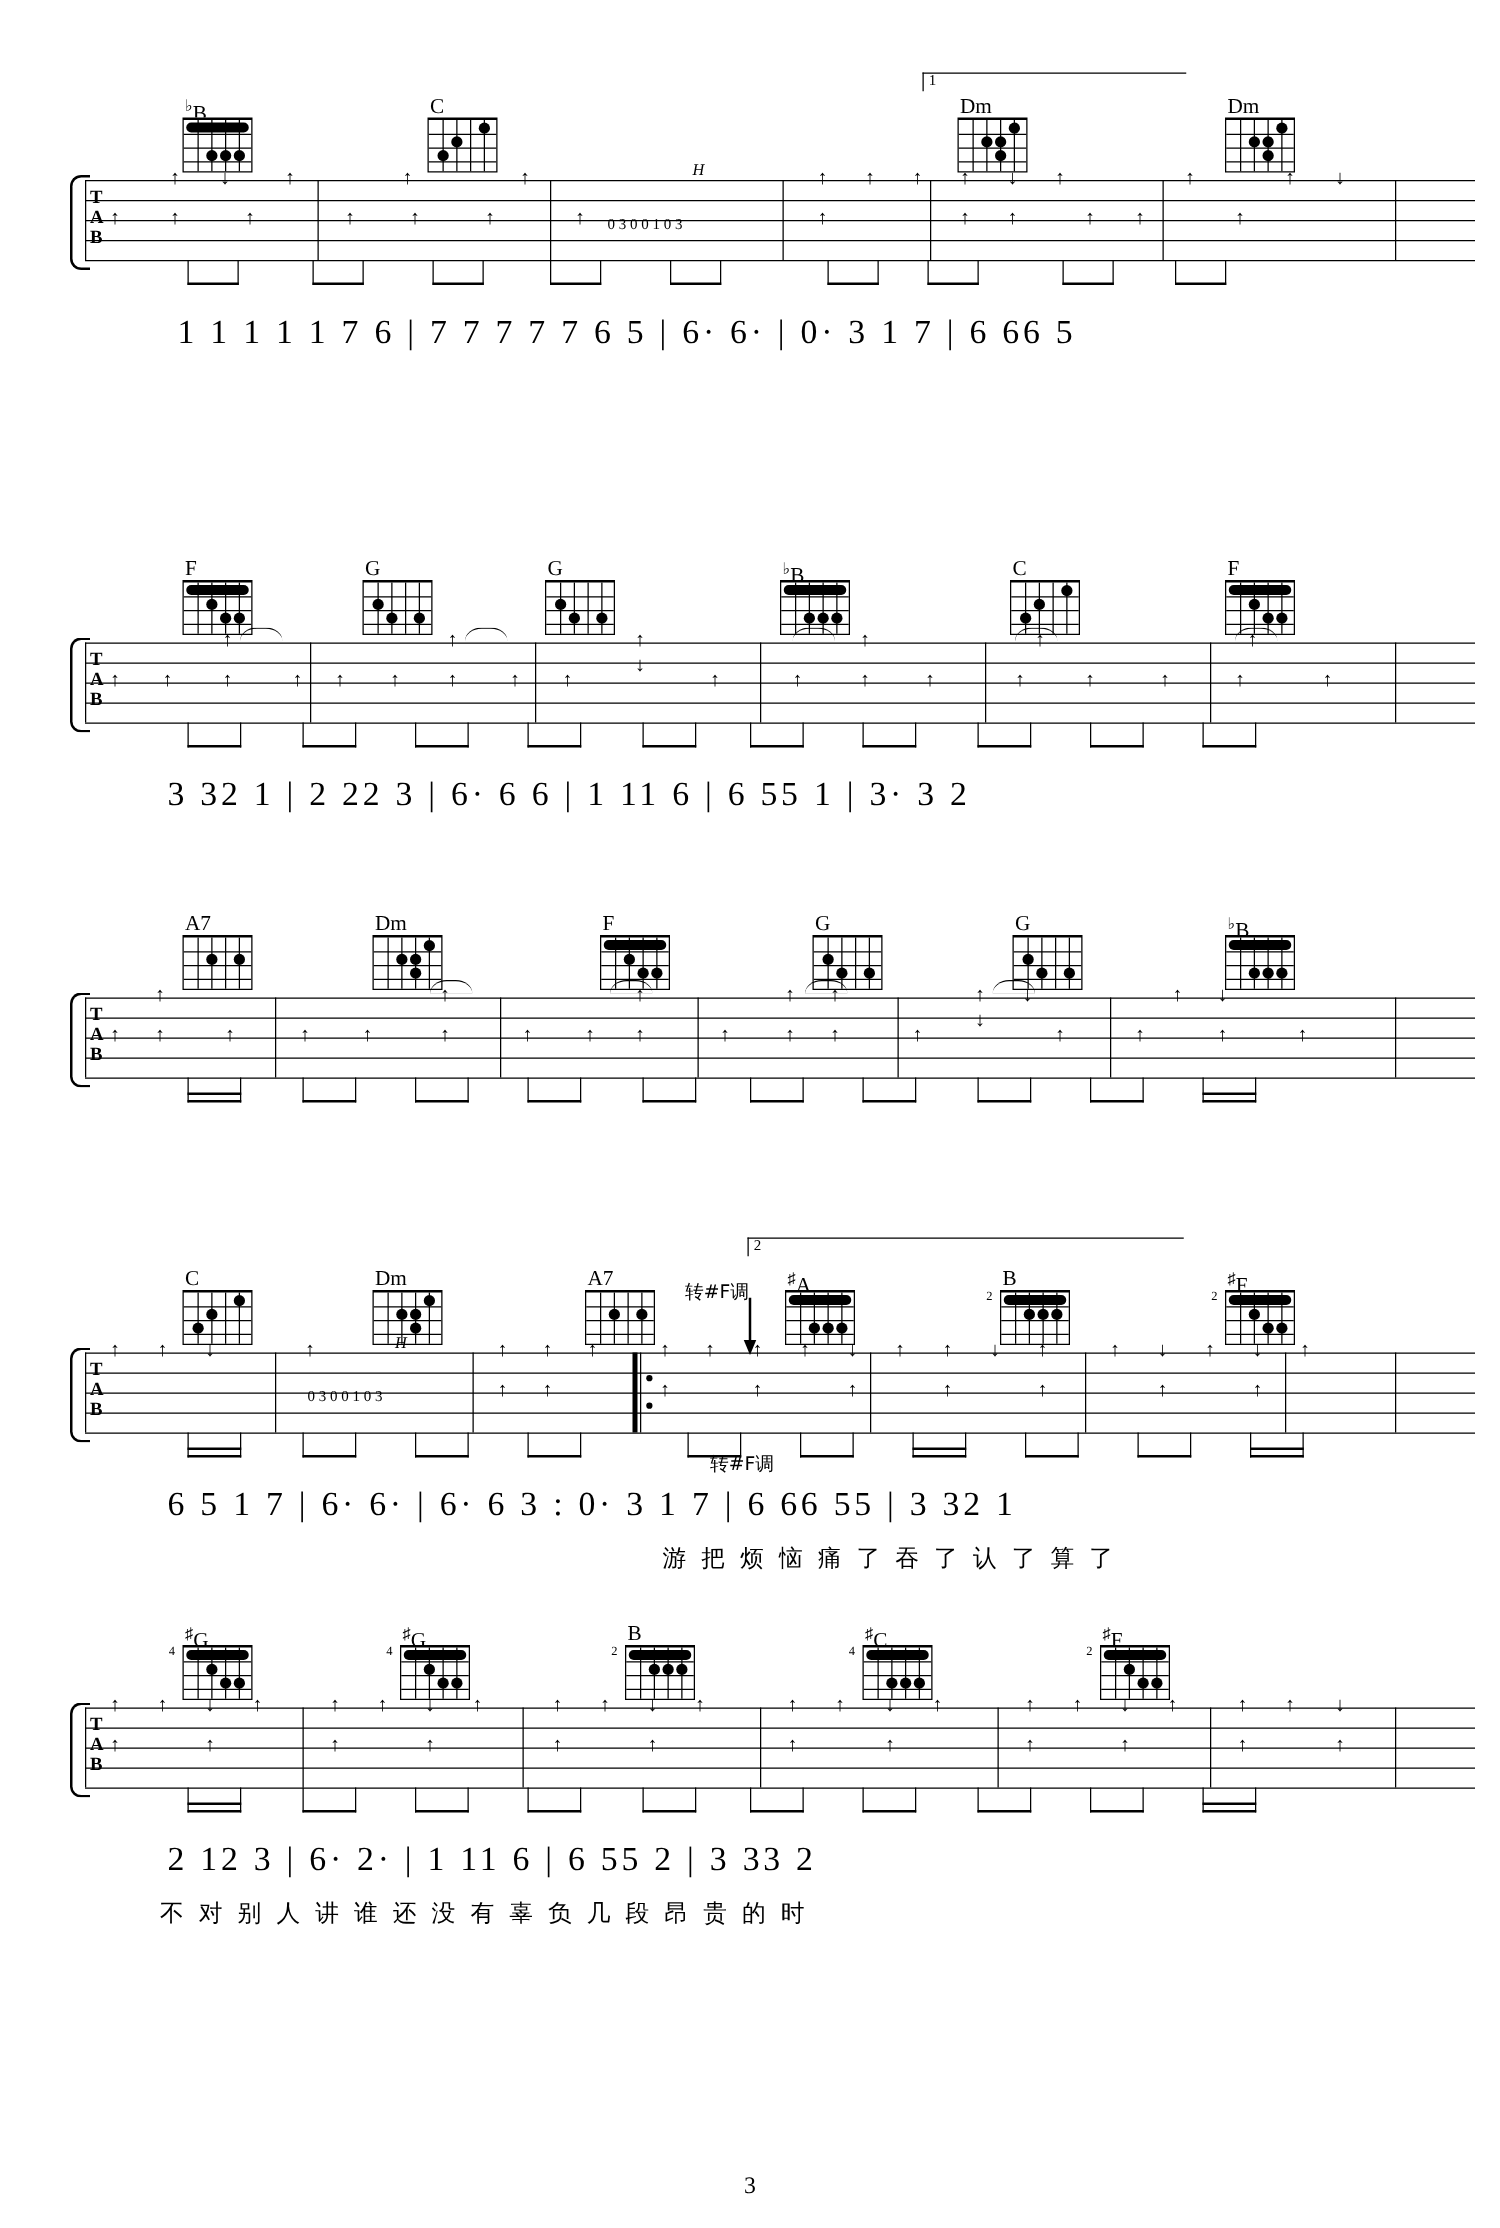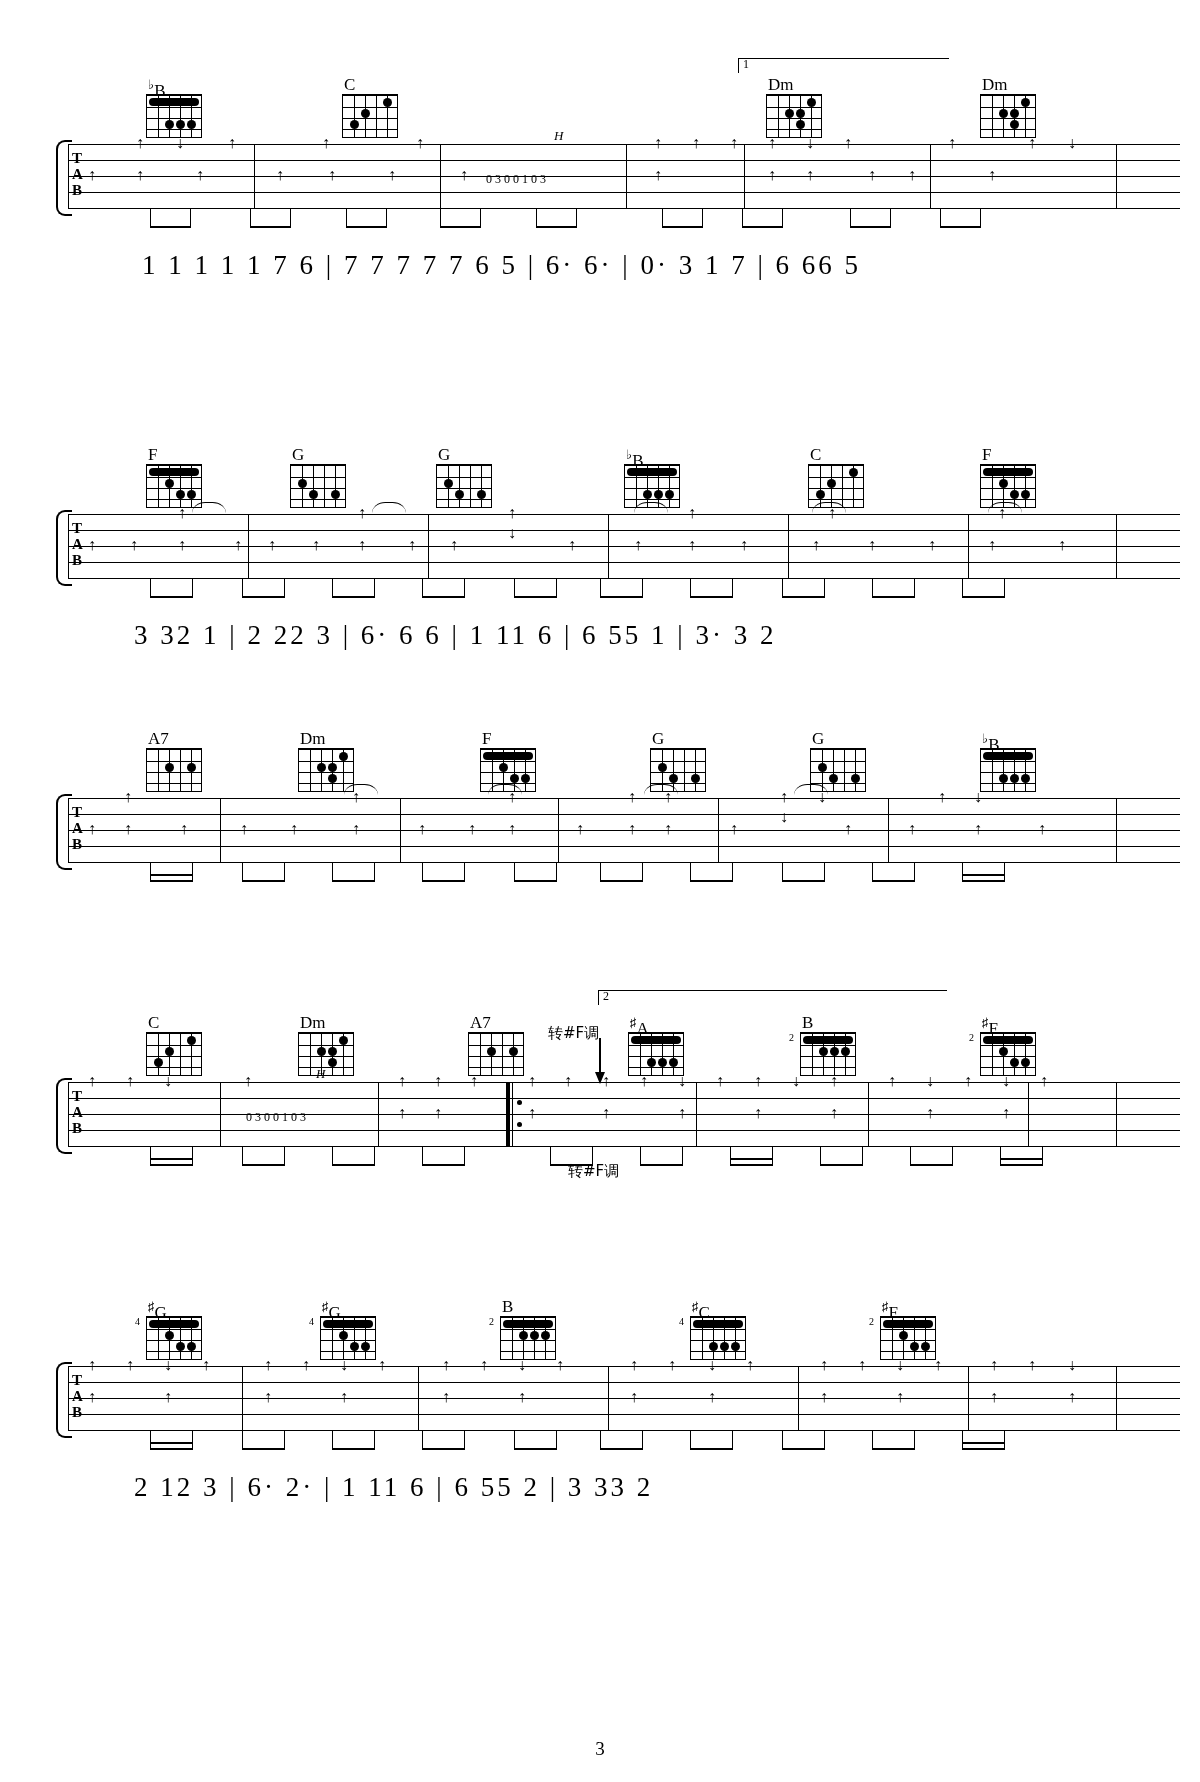--- a/index.html
+++ b/index.html
@@ -841,20 +841,24 @@
           <div class="beam" style="left:760px;top:18px;width:43px;"></div>
         <div class="stem" style="left:850px;top:0;height:20px;"></div>
           <div class="stem" style="left:892px;top:0;height:20px;"></div>
           <div class="beam" style="left:850px;top:18px;width:43px;"></div>
           <div class="beam" style="left:850px;top:12px;width:43px;"></div>
       </div>
     </div>
 
     <div class="numline" style="height:46px;">
       <div class="keychange" style="left:568px;top:-26px;">转#F调</div>
+      <div class="num" style="left:134px;top:0px;letter-spacing:3px;">6  5 1  7 | 6·   6· | 6·  6  3 : 0·  3 1 7 | 6  66 55 | 3  32  1</div>
+    </div>
+    <div class="lyric">
+      <span style="left:530px;top:0px;letter-spacing:3px;">游        把 烦 恼 痛 了 吞 了 认 了 算 了</span>
     </div>
   </div>
 
   <div class="system" style="position:absolute;left:0;top:1280px;width:1200px;">
     <div class="chordrow">
       <div class="chord" style="left:146px;">
         <div class="cname"><sup>♯</sup>G</div>
         <div class="grid">
           <div class="v" style="left:11px"></div>
             <div class="v" style="left:22px"></div>
@@ -1028,16 +1032,19 @@
         <div class="stem" style="left:812px;top:0;height:20px;"></div>
           <div class="stem" style="left:854px;top:0;height:20px;"></div>
           <div class="beam" style="left:812px;top:18px;width:43px;"></div>
           <div class="beam" style="left:812px;top:12px;width:43px;"></div>
       </div>
     </div>
 
     <div class="numline" style="height:46px;">
       <div class="num" style="left:134px;top:0px;letter-spacing:3px;">2  12  3 | 6·   2· | 1  11  6 | 6  55  2 | 3  33  2</div>
     </div>
+    <div class="lyric">
+      <span style="left:128px;top:0px;letter-spacing:3px;">不 对 别 人 讲    谁 还 没 有 辜 负 几 段 昂 贵 的 时</span>
+    </div>
   </div>
 
   <div class="pagenum">3</div>
 </div>
 
 </body></html>

